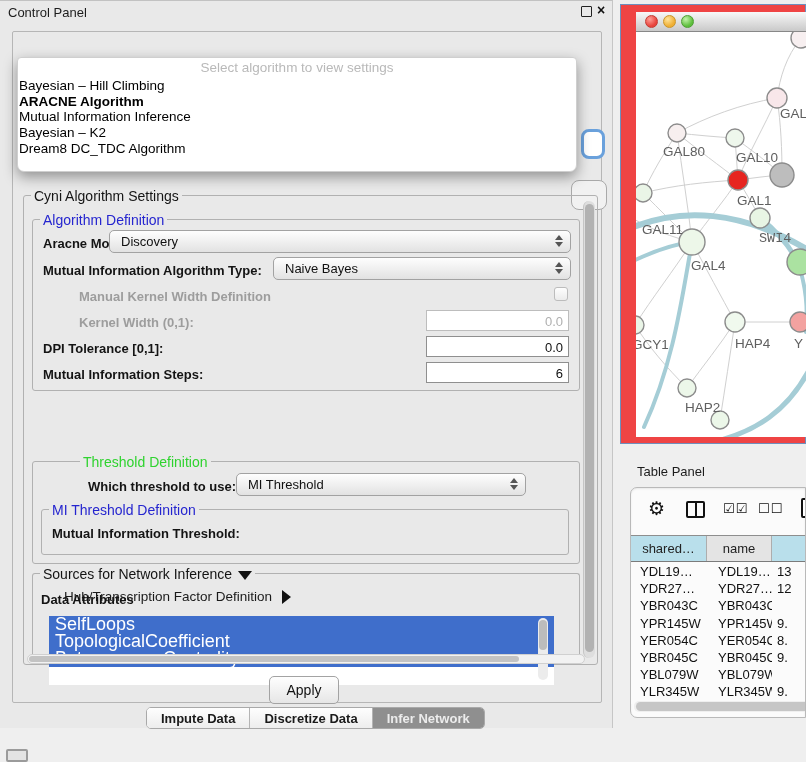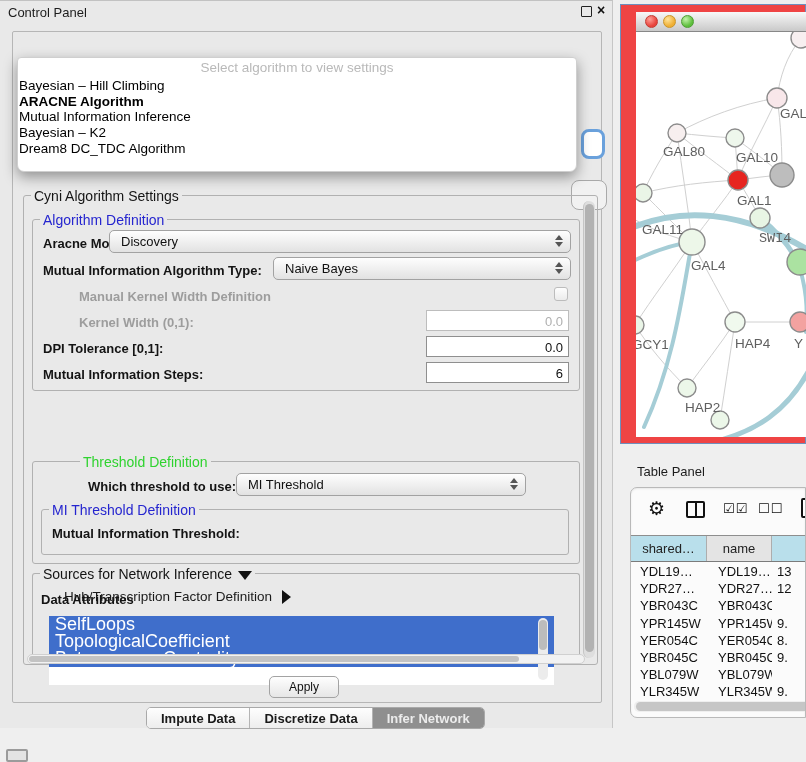--- a/index.html
+++ b/index.html
@@ -75,23 +75,23 @@
 
   
   .attr-list { position:absolute; left:16px; top:42px; width:505px; height:69px; background:#fff;
     overflow:hidden; }
   .attr-item { height:17px; line-height:17px; padding-left:6px; font-size:18px;
     background:#3f6ecb; color:#fff; white-space:nowrap; }
   .attr-vscroll { position:absolute; right:6px; top:2px; width:10px; height:62px; background:#ececec; border-radius:5px; }
   .attr-vscroll .thumb { position:absolute; left:1px; right:1px; top:2px; height:30px; background:#bcbcbc; border-radius:5px; }
 
   
-  .apply-btn { position:absolute; left:268px; top:674px; width:70px; height:22px;
+  .apply-btn { position:absolute; left:268px; top:674px; width:70px; height:28px;
     border:1px solid #a3a3a3; border-radius:5px; background:linear-gradient(#fefefe,#e6e6e6);
-    font-size:12px; color:#111; text-align:center; line-height:20px; }
+    font-size:14px; color:#111; text-align:center; line-height:20px; }
   .bottom-tabs { position:absolute; left:146px; top:706px; height:22px; display:flex;
     border:1px solid #a9a9a9; border-radius:5px; overflow:hidden; background:#fdfdfd; }
   .btab { height:100%; display:flex; align-items:center; padding:0 14px; font-size:13px; font-weight:bold;
     color:#1a1a1a; background:linear-gradient(#fefefe,#ededed); border-right:1px solid #b4b4b4; }
   .btab:last-child { border-right:none; }
   .btab.sel { background:#8f8f8f; color:#ececec; }
 
   
   .popup { position:absolute; left:17px; top:57px; width:560px; height:115px; background:#fff;
     border:1px solid #cfcfcf; border-radius:4px 4px 7px 7px;

